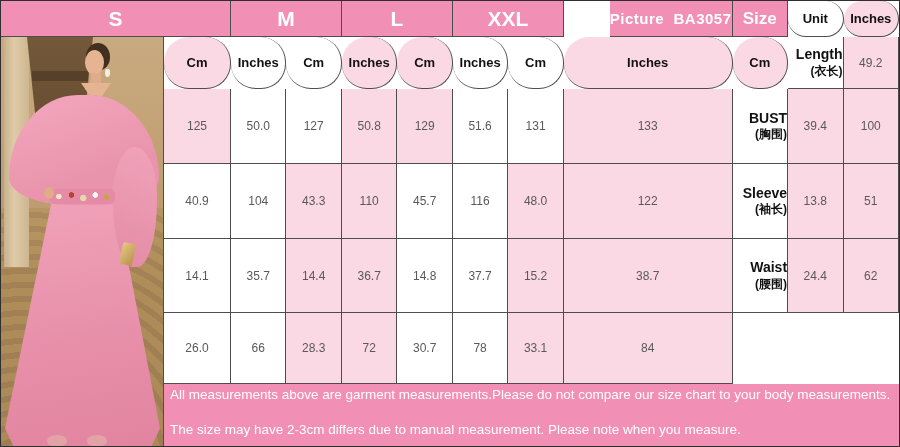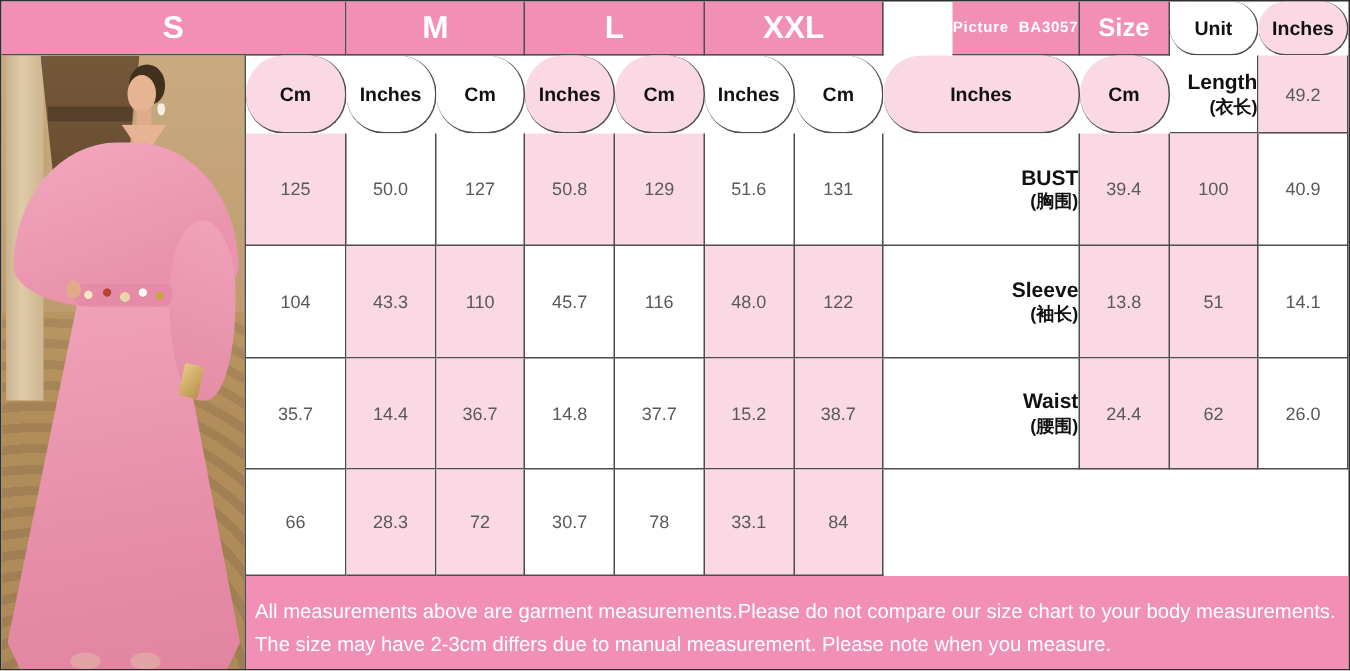--- a/index.html
+++ b/index.html
@@ -20,37 +20,37 @@
     background:#fff;
     overflow:hidden;
   }
   .cell{
     border-right:1px solid var(--border);
     border-bottom:1px solid var(--border);
     display:flex;align-items:center;justify-content:center;
     text-align:center;
   }
   .hdr{background:var(--pink);color:#fff;font-weight:bold;}
-  .hdr-picture{font-size:10px;white-space:pre;letter-spacing:.5px;margin-left:46px;}
+  .hdr-picture{font-size:15px;white-space:pre;letter-spacing:.5px;margin-left:46px;}
   .hdr-size{font-size:17px;}
   .hdr-letter{font-size:21px;grid-row:1;}
   .span2{grid-column:span 2;}
   .unit-cell{font-weight:bold;font-size:13px;color:#111;border-radius:25px;}
   .val{font-size:12px;color:var(--valtext);}
   .pk{background:var(--pink-light);}
   .rowlabel{flex-direction:column;line-height:1.25;align-items:flex-end;}
   .rowlabel .en{font-weight:bold;font-size:14px;color:#111;}
   .rowlabel .zh{font-weight:bold;font-size:12px;color:#111;}
   .footer{
     grid-column:2 / span 11;grid-row:7;
     background:var(--pink);color:#fff;
     border-bottom:1px solid var(--border);
     display:flex;flex-direction:column;justify-content:space-between;
     align-items:flex-start;text-align:left;
-    padding:16px 4px 10px 6px;font-size:13.5px;
+    padding:3px 4px 10px 6px;font-size:13.5px;
   }
   
   .photo{
     grid-column:1;grid-row:2 / span 6;
     position:relative;overflow:hidden;
     border-right:1px solid var(--border);
     background:linear-gradient(180deg,#c9aa80 0%,#bd9b6d 45%,#ad8a5c 60%,#a5825a 100%);
   }
   .floor{
     position:absolute;left:0;right:0;bottom:0;height:240px;
@@ -183,20 +183,21 @@
     <span class="zh">(衣长)</span>
   </div>
   <div class="cell val pk">49.2</div>
   <div class="cell val pk">125</div>
   <div class="cell val">50.0</div>
   <div class="cell val">127</div>
   <div class="cell val pk">50.8</div>
   <div class="cell val pk">129</div>
   <div class="cell val">51.6</div>
   <div class="cell val">131</div>
+  <div class="cell val pk">133</div>
 
   <div class="cell rowlabel">
     <span class="en">BUST</span>
     <span class="zh">(胸围)</span>
   </div>
   <div class="cell val pk">39.4</div>
   <div class="cell val pk">100</div>
   <div class="cell val">40.9</div>
   <div class="cell val">104</div>
   <div class="cell val pk">43.3</div>

